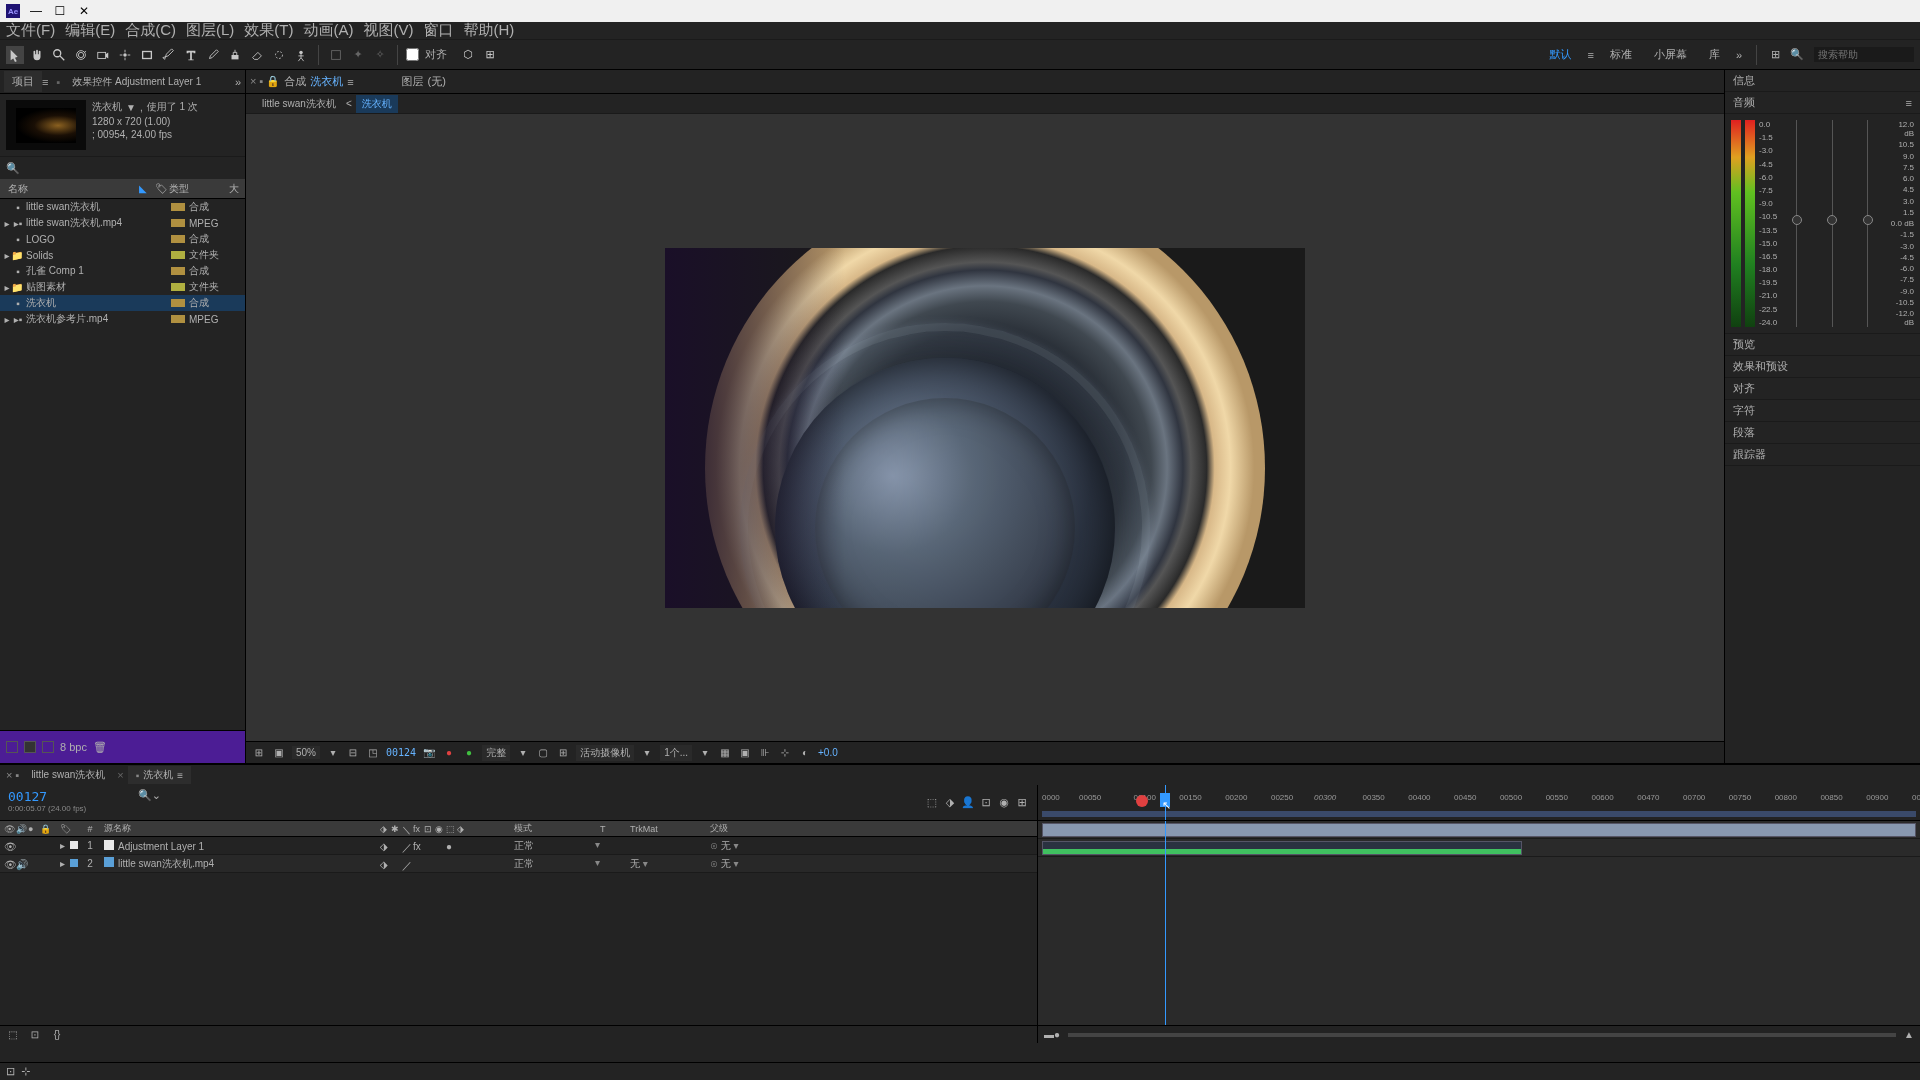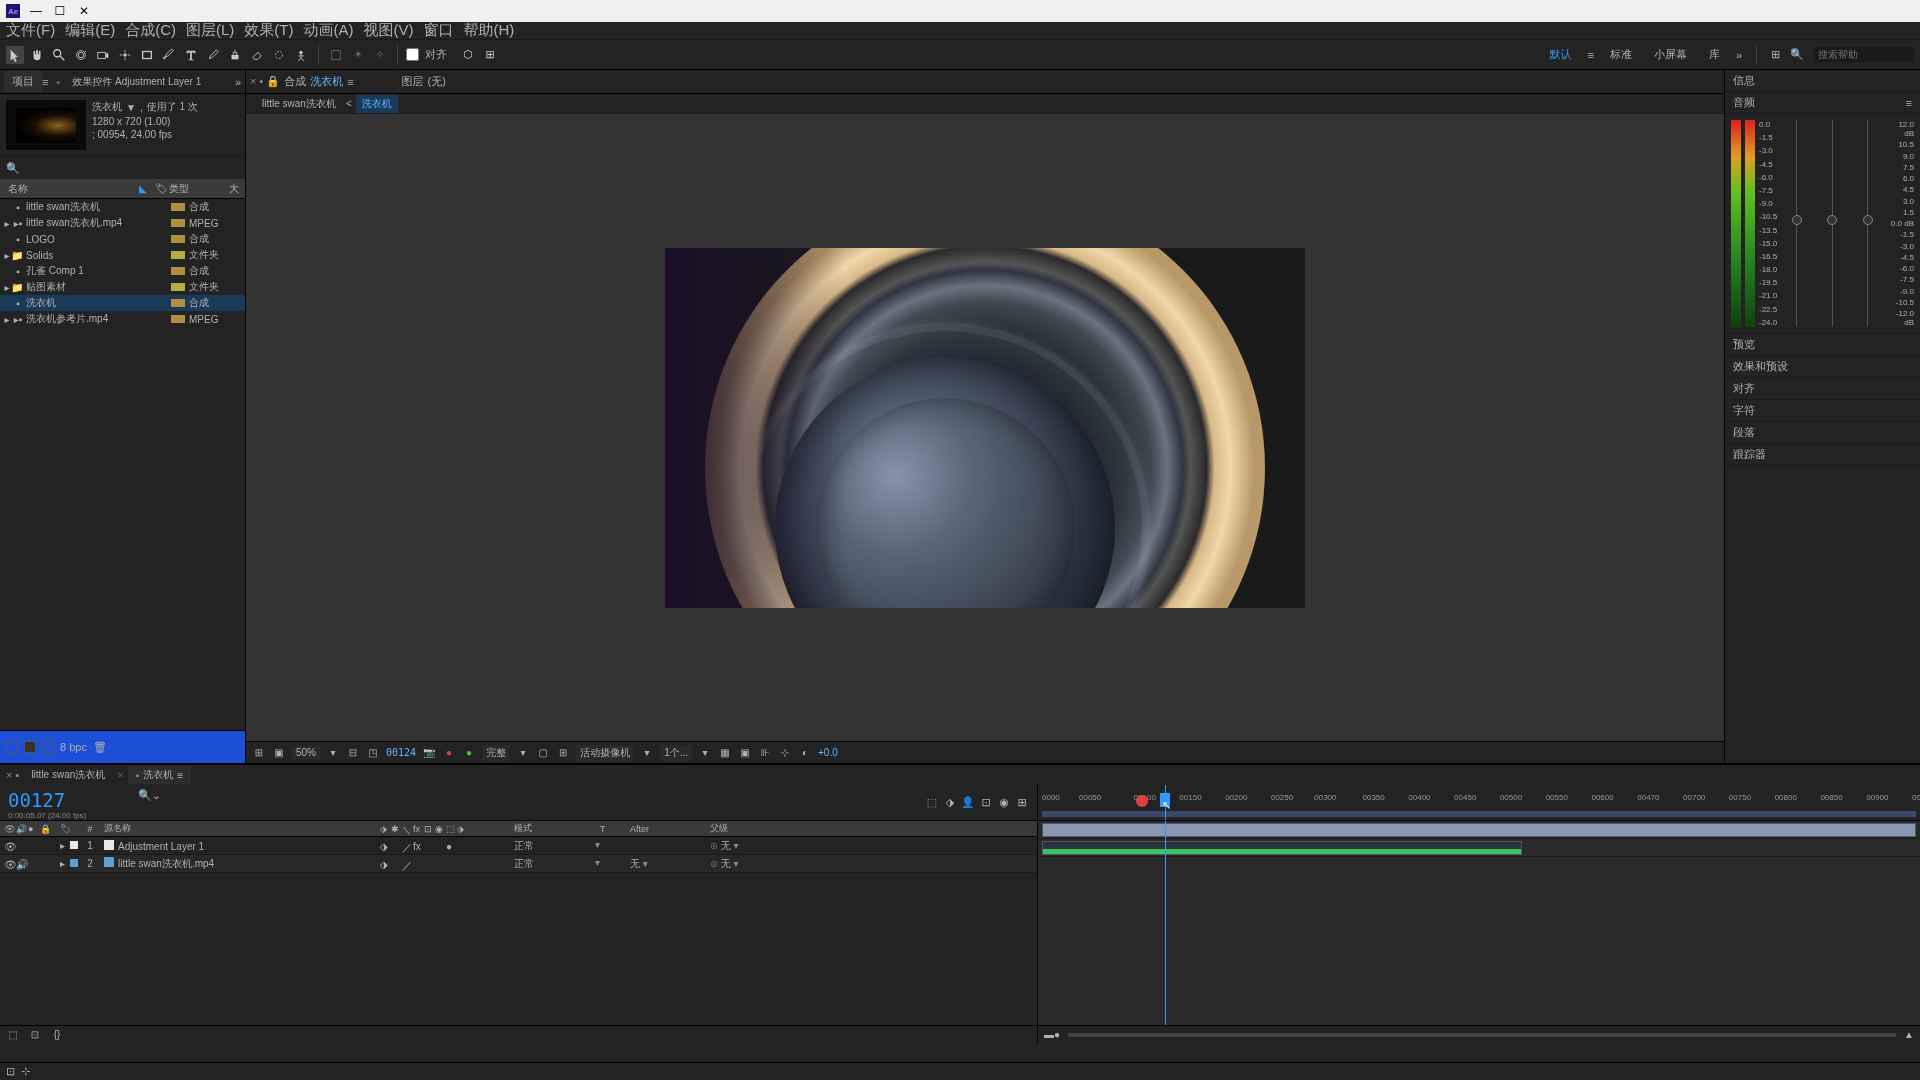--- a/index.html
+++ b/index.html
@@ -34,21 +34,21 @@
 .proj-head .col-tag{width:16px}
 .proj-head .col-type{width:60px}
 .proj-list{flex:1;overflow:auto;background:#232323}
 .proj-item{height:16px;display:flex;align-items:center;font-size:10px;padding-left:2px;cursor:pointer}
 .proj-item.selected{background:#1a3a5a}
 .proj-item .disclosure{width:10px;text-align:center}
 .proj-item .icon-slot{width:12px;height:12px;margin-right:2px;display:flex;align-items:center;justify-content:center}
 .proj-item .name{flex:1}
 .proj-item .tag{width:14px;height:8px;margin-right:4px}
 .proj-item .type{width:56px}
-.proj-foot{height:20px;background:#1d4ed8;border-top:1px solid #000;display:flex;align-items:center;gap:6px;padding:16px 6px}
+.proj-foot{height:20px;background:#4c1d95;border-top:1px solid #000;display:flex;align-items:center;gap:6px;padding:16px 6px}
 .proj-foot .swatch{width:12px;height:12px;border:1px solid #555}
 .center-col{flex:1;display:flex;flex-direction:column;background:#232323}
 .center-tabs{height:24px;display:flex;align-items:center;border-bottom:1px solid #000;padding:0 4px;gap:4px}
 .breadcrumb{height:20px;display:flex;align-items:center;padding:0 10px;font-size:10px;border-bottom:1px solid #1a1a1a}
 .bc-item{padding:2px 6px;cursor:pointer}
 .bc-item.active{background:#1a3a5a;color:#66B3FF}
 .viewer{flex:1;background:#333;display:flex;align-items:center;justify-content:center;position:relative}
 .vimg{width:640px;height:360px;background:#1a1a1a;position:relative;overflow:hidden}
 .drum-outer{position:absolute;width:560px;height:560px;border-radius:50%;left:40px;top:-60px;background:radial-gradient(circle,#1a1f28 20%,#2a3038 35%,#404850 42%,#6a7480 46%,#303540 50%,#555 52%,#2a2a2a 56%,#d8b888 58%,#f0d8a8 62%,#b89868 68%)}
 .drum-inner{position:absolute;width:340px;height:340px;border-radius:50%;left:110px;top:110px;background:radial-gradient(circle at 40% 35%,#7a8aa0 0%,#4a5668 30%,#2a3240 60%,#1a2028 100%);box-shadow:inset 0 0 40px rgba(0,0,0,.6)}
@@ -71,21 +71,21 @@
 .meter-scale2{display:flex;flex-direction:column;justify-content:space-between;height:100%;padding:0 2px}
 .collapsed-panel{height:22px;display:flex;align-items:center;padding:0 8px;border-bottom:1px solid #1a1a1a;cursor:pointer}
 .timeline{height:280px;background:#232323;border-top:2px solid #000;display:flex;flex-direction:column}
 .tl-tabs{height:20px;display:flex;align-items:center;gap:4px;padding:0 6px}
 .tl-tab{padding:2px 8px;cursor:pointer;font-size:10px;display:flex;align-items:center;gap:4px}
 .tl-tab.active{background:#2d2d2d}
 .tl-body{flex:1;display:flex}
 .tl-left{width:1038px;display:flex;flex-direction:column;border-right:1px solid #000}
 .tl-head{height:36px;display:flex;border-bottom:1px solid #000}
 .tl-time-box{width:130px;padding:4px 8px}
-.tl-timecode{color:#3399FF;font-size:19px;font-family:monospace}
+.tl-timecode{color:#3399FF;font-size:13px;font-family:monospace}
 .tl-subtime{font-size:8px;color:#888}
 .tl-search{flex:1;display:flex;align-items:flex-start;padding:4px 8px}
 .tl-tools{display:flex;align-items:center;gap:4px;padding:0 8px}
 .tl-cols{height:16px;background:#3a3a3a;display:flex;align-items:center;font-size:9px;border-bottom:1px solid #000}
 .tl-col-tog{width:60px;display:flex;gap:2px;padding-left:4px}
 .tl-col-tog span{width:10px;height:10px}
 .tl-col-num{width:20px;text-align:center}
 .tl-col-src{width:280px;padding-left:4px}
 .tl-col-sw{width:130px;display:flex;gap:1px}
 .tl-col-sw span{width:10px;height:10px}
@@ -522,21 +522,21 @@
             <span>✱</span>
             <span>＼</span>
             <span>fx</span>
             <span>⊡</span>
             <span>◉</span>
             <span>⬚</span>
             <span>⬗</span>
           </div>
         <div class="tl-col-mode">模式</div>
         <div style="width:30px">T</div>
-        <div class="tl-col-trk">After</div>
+        <div class="tl-col-trk">TrkMat</div>
         <div class="tl-col-par">父级</div>
       </div>
       <div id="tl-layers">
           <div class="tl-layer">
             <div class="tl-col-tog">
               <span>👁</span>
               <span></span>
               <span></span>
               <span></span>
             </div>

